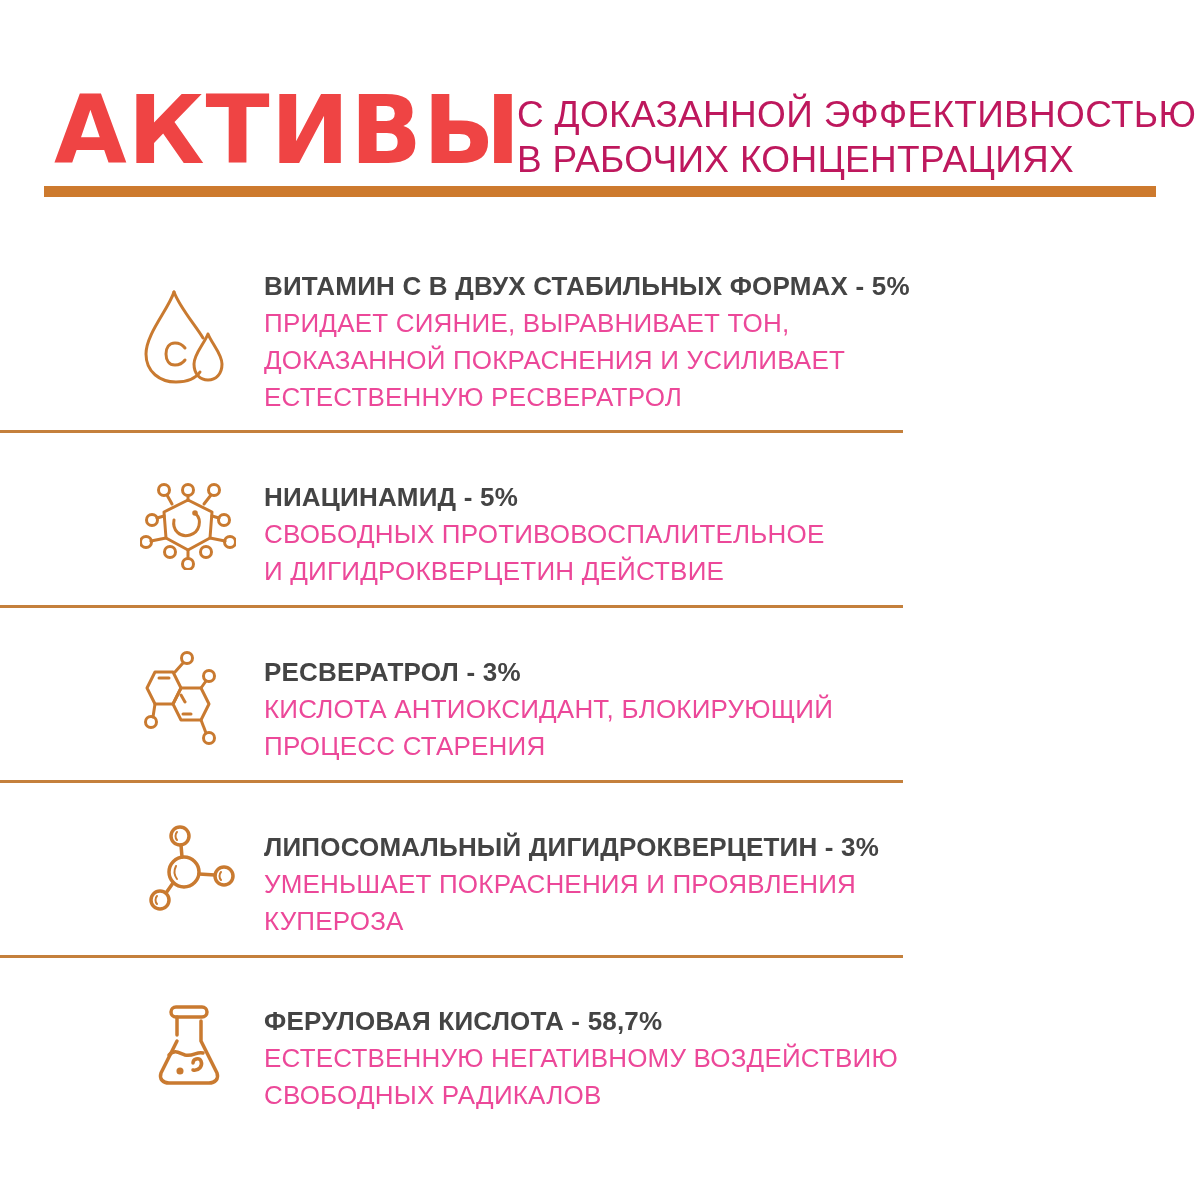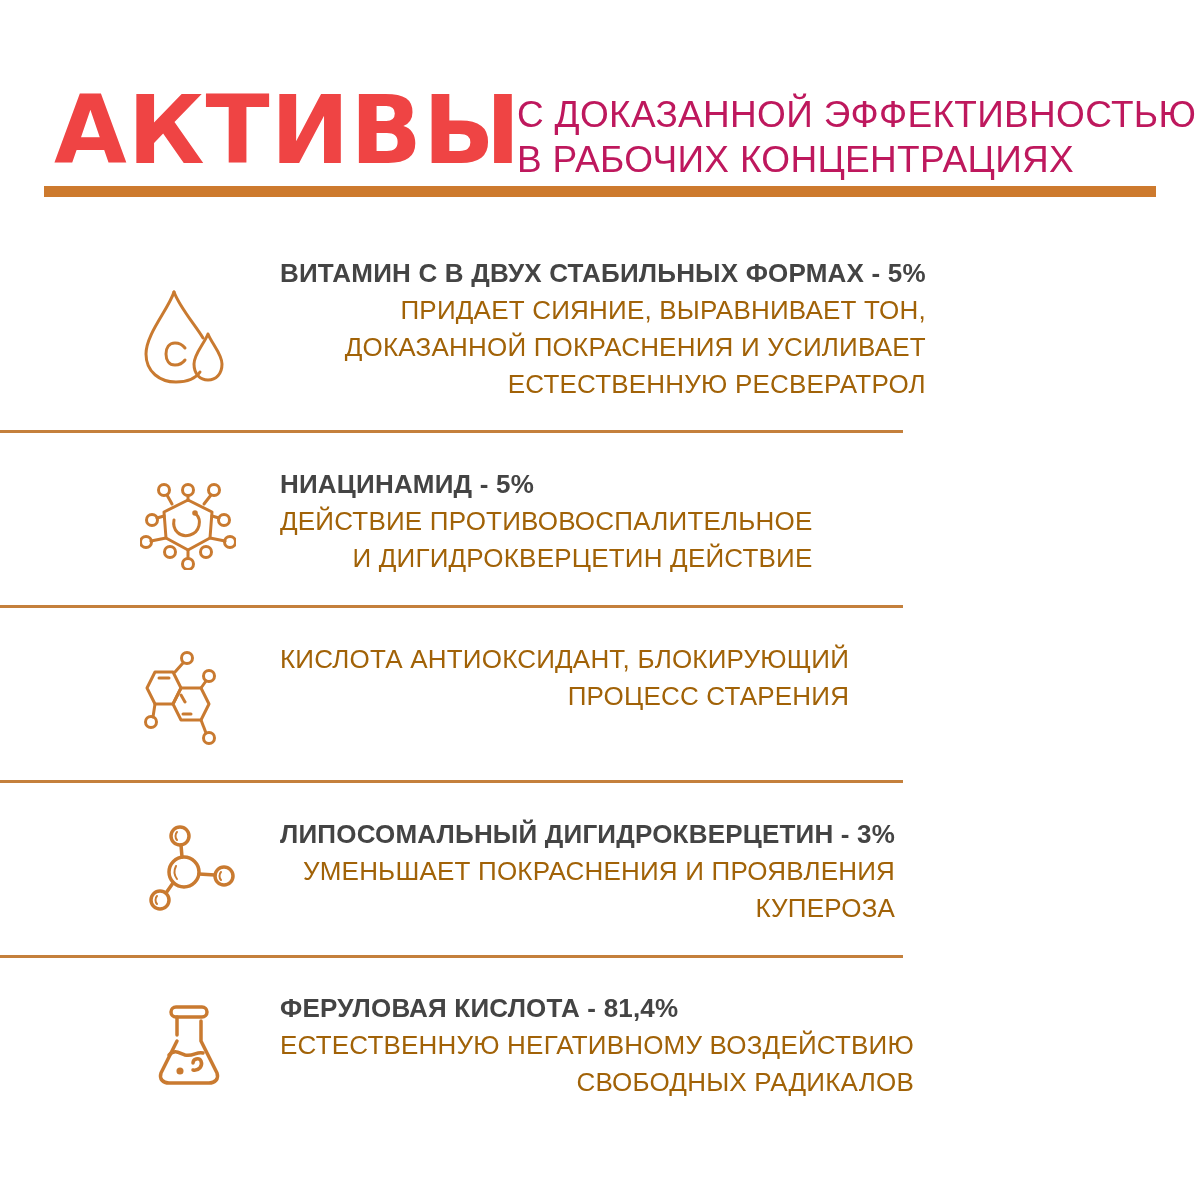--- a/index.html
+++ b/index.html
@@ -21,27 +21,27 @@
   .subtitle div { white-space: nowrap; }
   .accent-bar {
     position: absolute; left: 44px; top: 186px; width: 1112px; height: 11px; background: #cd7a2e;
   }
   .divider {
     position: absolute; left: 0; width: 903px; height: 3px; background: #c4803c;
   }
   .item { position: absolute; left: 0; width: 1200px; }
   .item .icon { position: absolute; left: 140px; width: 100px; height: 100px; }
   .item .icon svg { width: 100%; height: 100%; }
-  .item .text { position: absolute; left: 280px; }
+  .item .text { position: absolute; left: 264px; margin-top: 13px; }
   .item .name {
     font-weight: bold; font-size: 26px; line-height: 37px; color: #444444; white-space: nowrap;
     letter-spacing: 0.2px;
   }
   .item .desc {
-    font-size: 26px; line-height: 37px; color: #a16207; white-space: nowrap; letter-spacing: 0.2px; text-align: right;
+    font-size: 26px; line-height: 37px; color: #ec4899; white-space: nowrap; letter-spacing: 0.2px;
   }
 </style>
 </head>
 <body>
 
 <div class="title">АКТИВЫ</div>
 <div class="subtitle">
   <div>С ДОКАЗАННОЙ ЭФФЕКТИВНОСТЬЮ</div>
   <div>В РАБОЧИХ КОНЦЕНТРАЦИЯХ</div>
 </div>
@@ -86,21 +86,21 @@
       <circle cx="90" cy="62" r="5.5"></circle>
         <line x1="85" y1="61" x2="70" y2="58"></line>
       <circle cx="30" cy="72" r="5.5"></circle>
       <circle cx="66" cy="72" r="5.5"></circle>
       <circle cx="48" cy="84" r="5.5"></circle>
         <line x1="48" y1="70" x2="48" y2="78.5"></line>
     </svg>
   </div>
   <div class="text" style="top:466px">
     <div class="name">НИАЦИНАМИД - 5%</div>
-    <div class="desc">ДЕЙСТВИЕ ПРОТИВОВОСПАЛИТЕЛЬНОЕ</div>
+    <div class="desc">СВОБОДНЫХ ПРОТИВОВОСПАЛИТЕЛЬНОЕ</div>
     <div class="desc">И ДИГИДРОКВЕРЦЕТИН ДЕЙСТВИЕ</div>
   </div>
 </div>
 <div class="divider" style="top:605px"></div>
 
 <div class="item" style="top:0">
   <div class="icon" style="top:650px; left:143px; width:80px; height:96px;">
     <svg viewBox="0 0 80 96" fill="none" stroke="#c97a30" stroke-width="3" stroke-linecap="round" stroke-linejoin="round">
       <polygon points="30,22 12,22 4,38 12,54 30,54 38,38"></polygon>
       <polygon points="38,38 58,38 66,54 58,70 38,70 30,54"></polygon>
@@ -111,20 +111,21 @@
         <line x1="40" y1="13" x2="32" y2="22"></line>
       <circle cx="66" cy="26" r="5.5"></circle>
         <line x1="63" y1="31" x2="58" y2="38"></line>
       <circle cx="8" cy="72" r="5.5"></circle>
         <line x1="10" y1="67" x2="12" y2="54"></line>
       <circle cx="66" cy="88" r="5.5"></circle>
         <line x1="63" y1="83" x2="58" y2="70"></line>
     </svg>
   </div>
   <div class="text" style="top:641px">
+    <div class="name">РЕСВЕРАТРОЛ - 3%</div>
     <div class="desc">КИСЛОТА АНТИОКСИДАНТ, БЛОКИРУЮЩИЙ</div>
     <div class="desc">ПРОЦЕСС СТАРЕНИЯ</div>
   </div>
 </div>
 <div class="divider" style="top:780px"></div>
 
 <div class="item" style="top:0">
   <div class="icon" style="top:822px; left:146px; width:92px; height:92px;">
     <svg viewBox="0 0 92 92" fill="none" stroke="#c97a30" stroke-width="3.5" stroke-linecap="round" stroke-linejoin="round">
       <circle cx="34" cy="14" r="9"></circle>
@@ -153,17 +154,17 @@
     <svg viewBox="0 0 68 84" fill="none" stroke="#c97a30" stroke-width="3.5" stroke-linecap="round" stroke-linejoin="round">
       <rect x="16" y="4" width="36" height="10" rx="5"></rect>
       <path d="M22 14 V32"></path>
       <path d="M22 38 L6 70 C4 76 8 80 14 80 H54 C60 80 64 76 62 70 L46 38 V18"></path>
       <path d="M14 52 C20 46 24 50 30 52 C38 54 42 48 48 50"></path>
       <circle cx="25" cy="68" r="1.8" fill="#c97a30"></circle>
       <path d="M38 60 C38 56 44 54 46 58 C48 63 44 68 38 67"></path>
     </svg>
   </div>
   <div class="text" style="top:990px">
-    <div class="name">ФЕРУЛОВАЯ КИСЛОТА - 81,4%</div>
+    <div class="name">ФЕРУЛОВАЯ КИСЛОТА - 58,7%</div>
     <div class="desc">ЕСТЕСТВЕННУЮ НЕГАТИВНОМУ ВОЗДЕЙСТВИЮ</div>
     <div class="desc">СВОБОДНЫХ РАДИКАЛОВ</div>
   </div>
 </div>
 
 </body></html>

